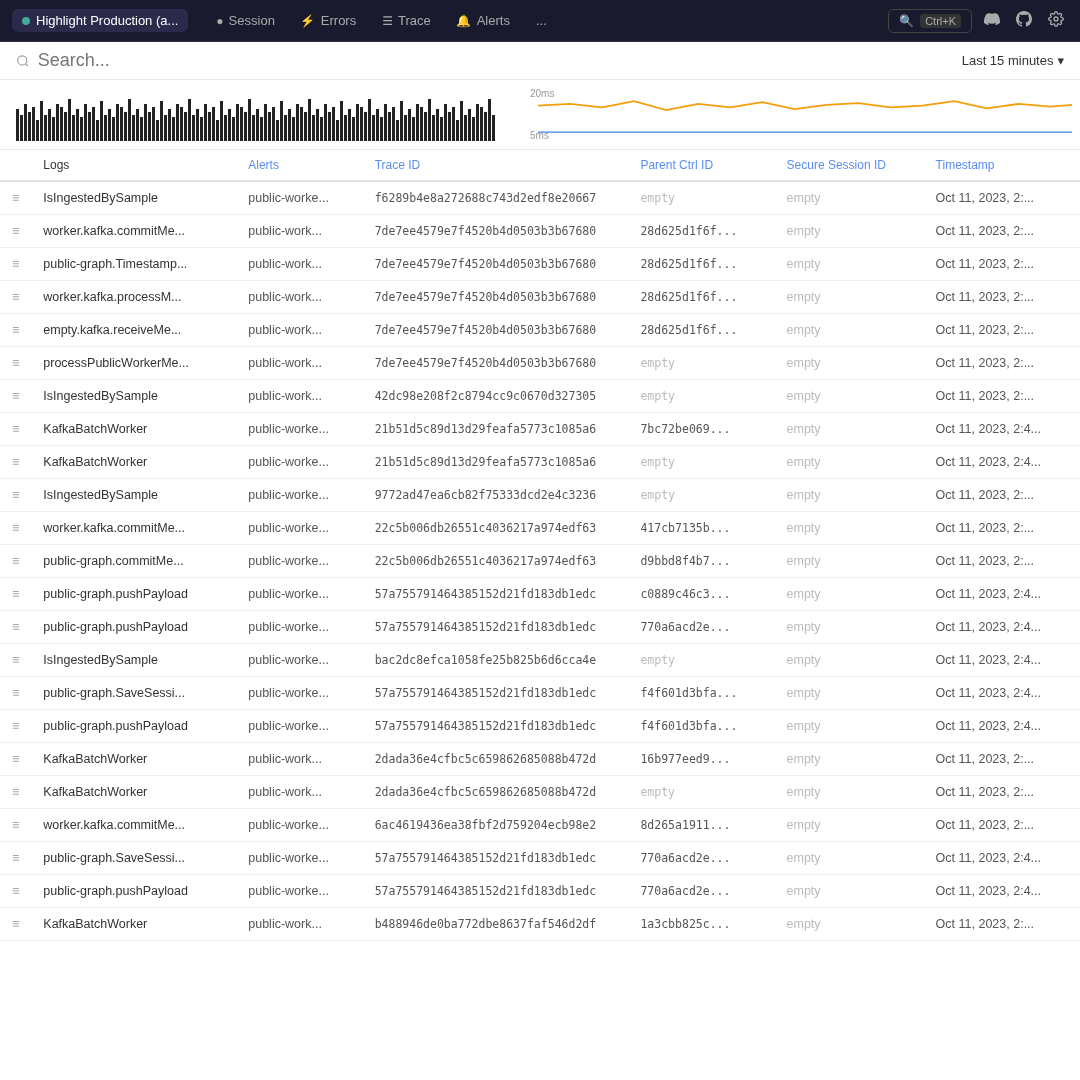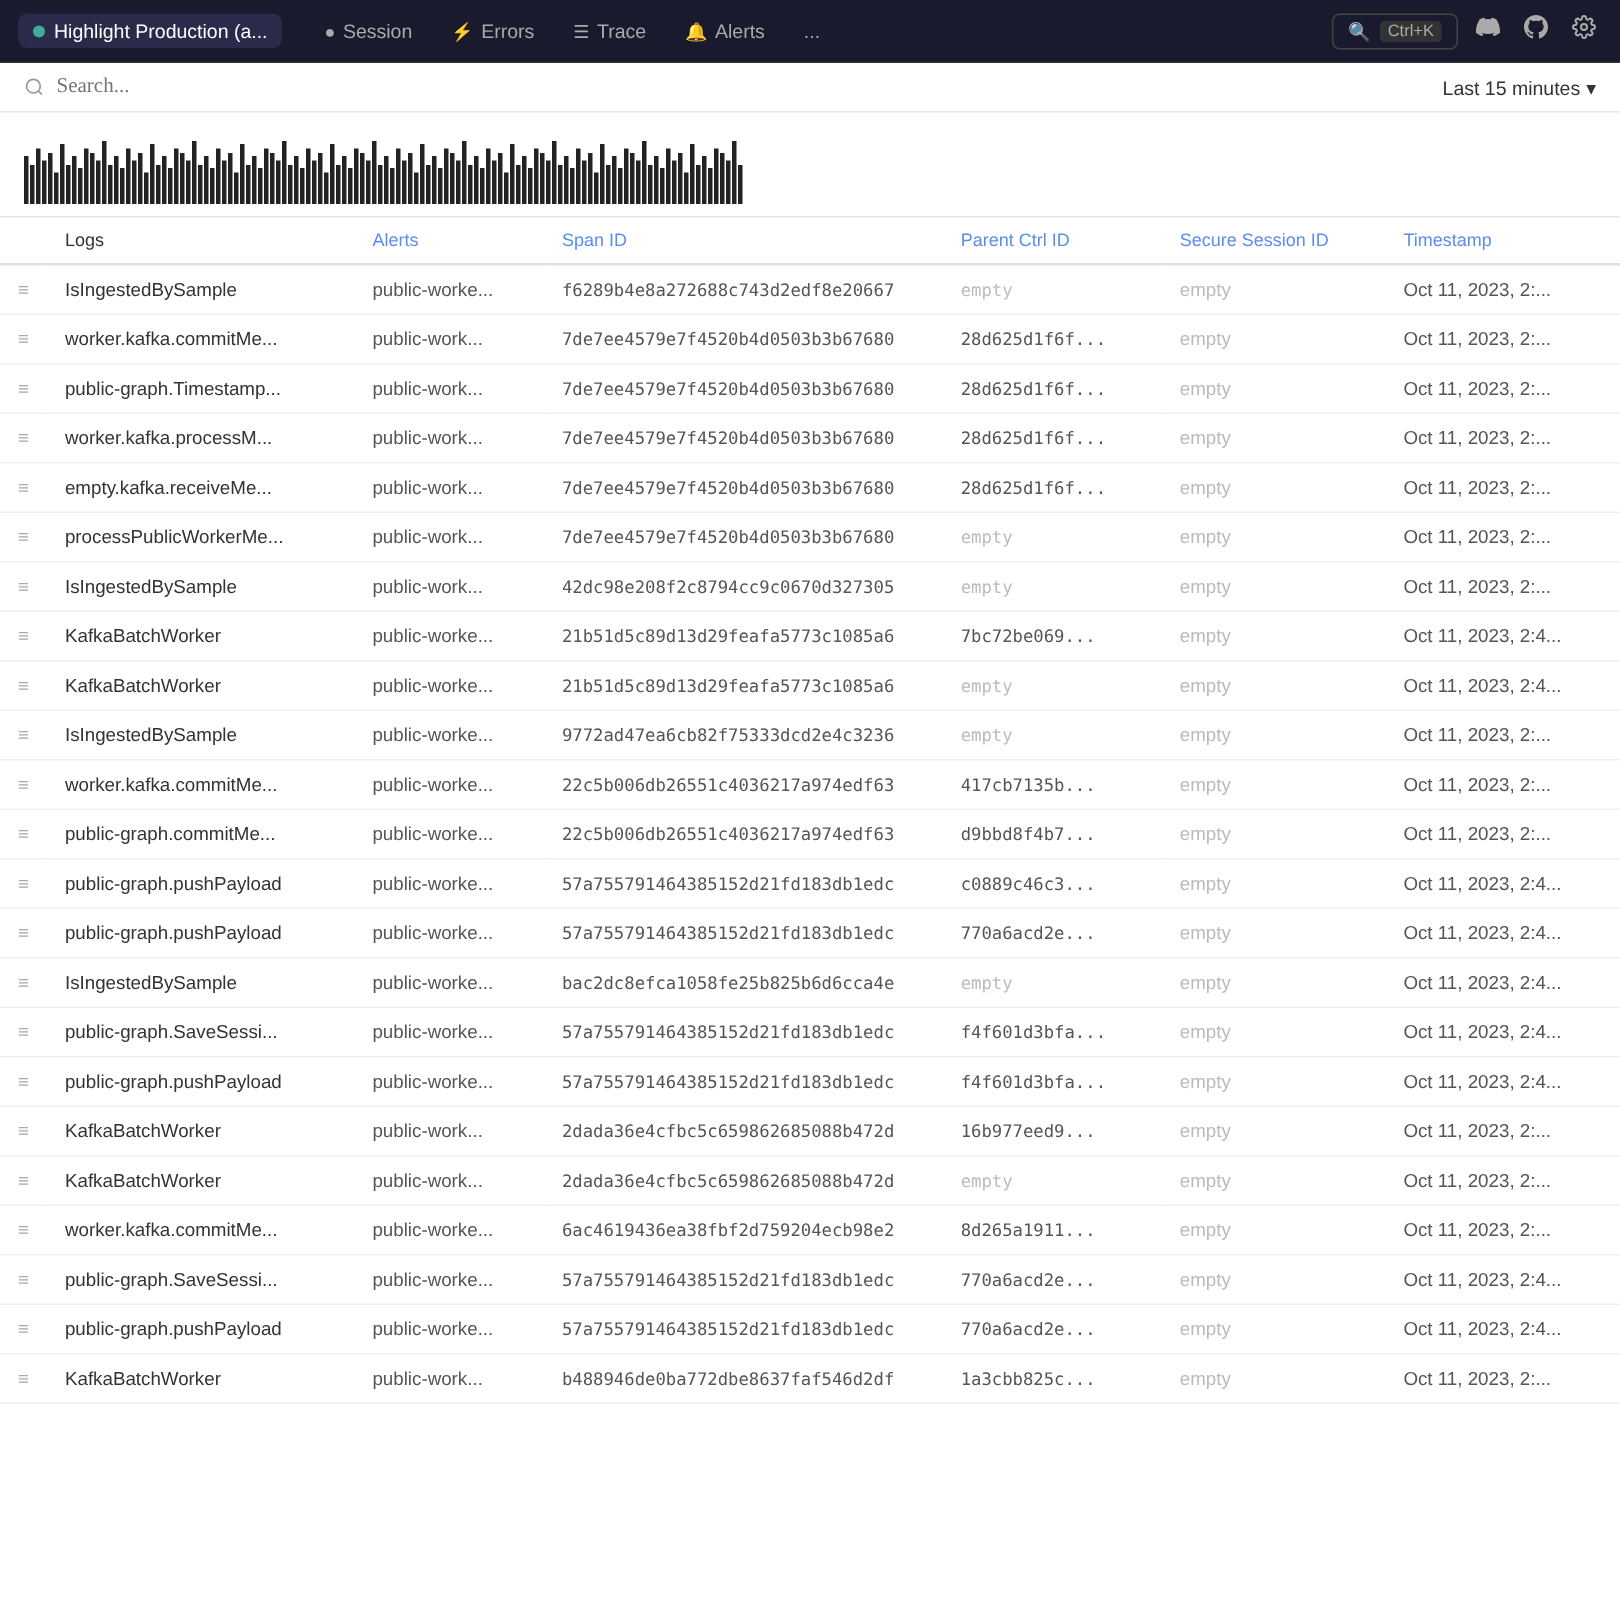--- a/index.html
+++ b/index.html
@@ -33,21 +33,21 @@
     .search-kbd .kbd { background: #333; border-radius: 3px; padding: 1px 5px; font-size: 11px; }
     .icon-btn { background: none; border: none; color: #aaa; font-size: 16px; cursor: pointer; padding: 4px; }
 
     
     .search-bar {
       display: flex; align-items: center; padding: 8px 16px;
       border-bottom: 1px solid #e8e8e8; gap: 10px;
       justify-content: space-between;
     }
     .search-input-wrap { display: flex; align-items: center; gap: 8px; flex: 1; }
-    .search-input { border: none; outline: none; font-size: 14px; color: #404040; width: 100%; font-family: Liberation Serif, serif; }
+    .search-input { border: none; outline: none; font-size: 18px; color: #404040; width: 100%; }
     .time-filter {
       font-size: 13px; color: #333; cursor: pointer;
       display: flex; align-items: center; gap: 4px;
     }
 
     
     .chart-area {
       display: flex; height: 70px; padding: 4px 0;
       border-bottom: 1px solid #e8e8e8;
     }
@@ -261,30 +261,40 @@
       <div class="barcode-bar" style="height: 75%;"></div>
       <div class="barcode-bar" style="height: 50%;"></div>
       <div class="barcode-bar" style="height: 60%;"></div>
       <div class="barcode-bar" style="height: 45%;"></div>
       <div class="barcode-bar" style="height: 70%;"></div>
       <div class="barcode-bar" style="height: 65%;"></div>
       <div class="barcode-bar" style="height: 55%;"></div>
       <div class="barcode-bar" style="height: 80%;"></div>
       <div class="barcode-bar" style="height: 50%;"></div>
     </div>
+  <div class="line-chart-section">
+    <div class="line-labels">
+      <span>20ms</span>
+      <span>5ms</span>
+    </div>
+    <svg class="line-chart-svg" viewBox="0 0 500 60" preserveAspectRatio="none">
+      <line x1="0" y1="50" x2="500" y2="50" stroke="#3b82f6" stroke-width="1.5"></line>
+      <polyline points="0,20 30,18 60,22 90,15 120,25 150,18 180,22 210,16 240,24 270,19 300,17 330,22 360,20 390,15 420,23 450,18 480,21 500,19" fill="none" stroke="#f59e0b" stroke-width="2"></polyline>
+    </svg>
+  </div>
 </div>
 
 <div class="table-container">
   <table>
     <thead>
       <tr>
         <th style="width:28px"></th>
         <th class="col-span">Logs</th>
         <th>Alerts</th>
-        <th>Span ID</th>
+        <th>Trace ID</th>
         <th>Parent Ctrl ID</th>
         <th>Secure Session ID</th>
         <th>Timestamp</th>
       </tr>
     </thead>
     <tbody id="table-body">
         <tr>
     <td class="menu-col">≡</td>
     <td>IsIngestedBySample</td>
     <td style="color:#555">public-worke...</td>

